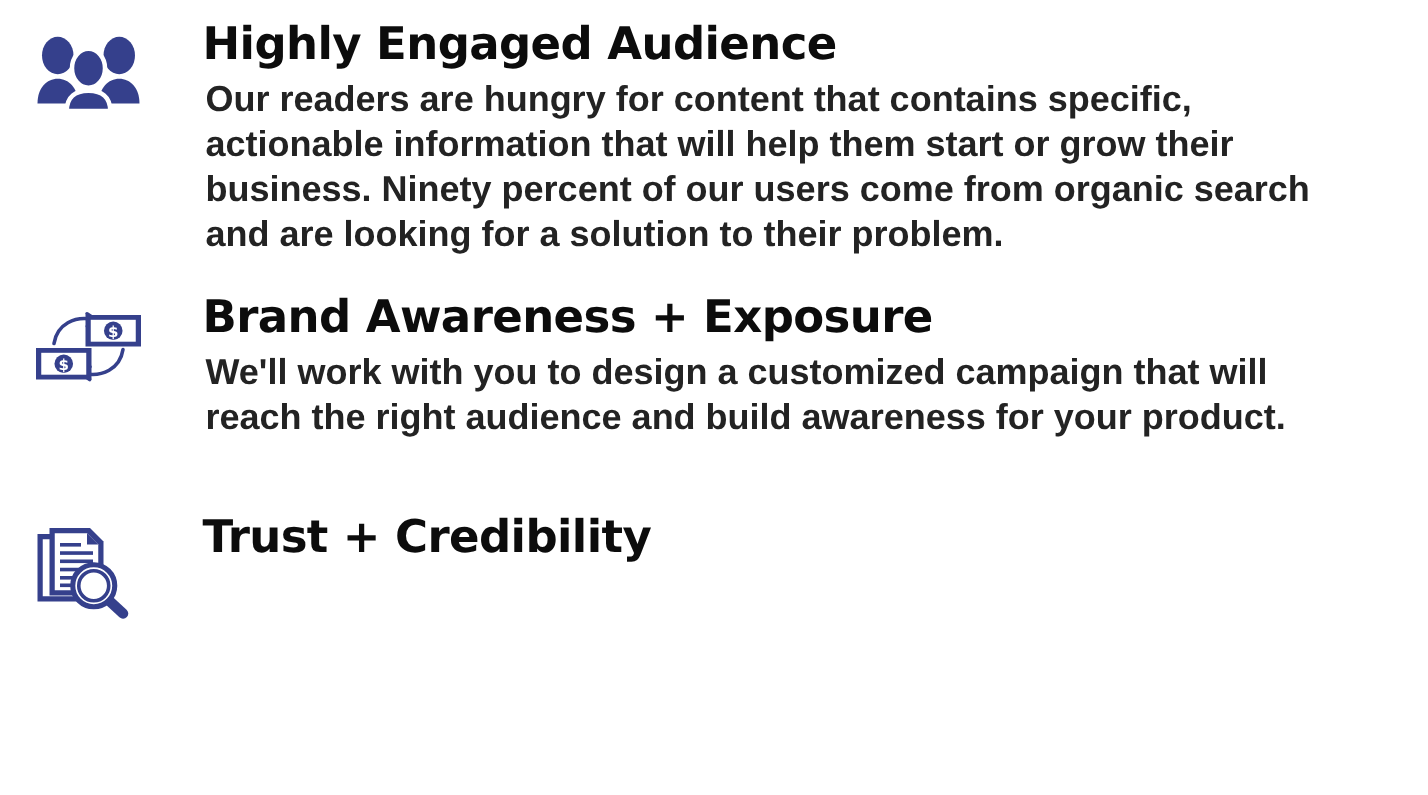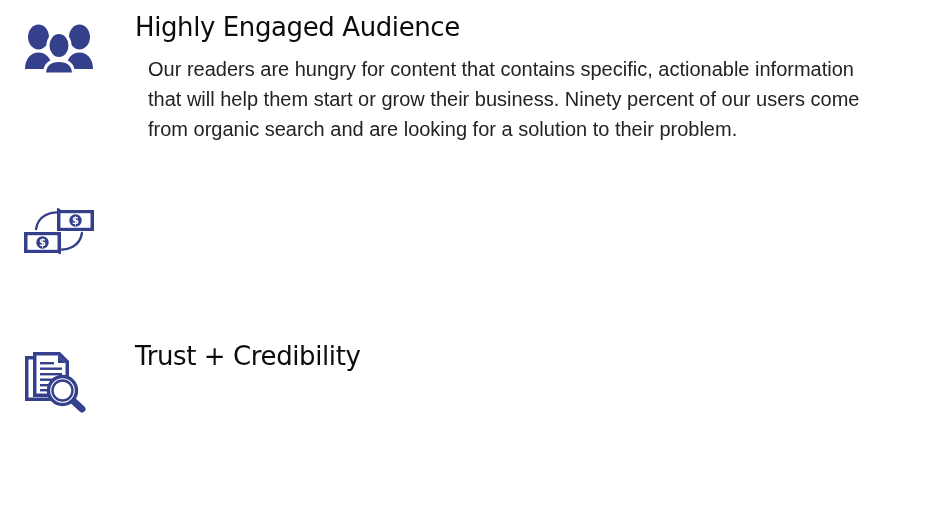--- a/index.html
+++ b/index.html
@@ -46,36 +46,36 @@
   }
   .icon-cell svg { display: block; }
 
   .text-cell {
     flex: 1 1 auto;
     padding-right: 60px;
   }
 
   .feature-title {
     font-family: "DejaVu Sans", sans-serif;
-    font-weight: normal;
-    font-size: 26px;
+    font-weight: bold;
+    font-size: 30px;
     line-height: 1.05;
     letter-spacing: -0.4px;
     color: #0c0c0c;
     margin: 0 0 6px 0;
     white-space: nowrap;
   }
 
   .feature-body {
     font-family: "Liberation Sans", sans-serif;
-    font-weight: normal;
-    font-size: 20px;
+    font-weight: bold;
+    font-size: 24px;
     line-height: 30px;
     color: #232323;
-    margin: 13px;
+    margin: 2px;
     max-width: 760px;
   }
 
   .feature-3 .feature-body { max-width: 730px; }
   .feature-2 .feature-body { max-width: 740px; }
 </style>
 </head>
 <body>
 
 <div class="features">
@@ -117,20 +117,24 @@
           <circle cx="53.5" cy="16.5" r="6.2" fill="#35408C"></circle>
           <text x="53.5" y="20.4" font-family="DejaVu Sans, sans-serif" font-size="10" font-weight="bold" fill="#ffffff" text-anchor="middle">$</text>
 
           <rect x="2" y="28" width="37" height="21" fill="#35408C"></rect>
           <rect x="5.5" y="31.2" width="30" height="14.6" fill="#ffffff"></rect>
           <circle cx="20.5" cy="38.5" r="6.2" fill="#35408C"></circle>
           <text x="20.5" y="42.4" font-family="DejaVu Sans, sans-serif" font-size="10" font-weight="bold" fill="#ffffff" text-anchor="middle">$</text>
         </svg>
       </span>
     </div>
+    <div class="text-cell">
+      <h2 class="feature-title">Brand Awareness + Exposure</h2>
+      <p class="feature-body">We'll work with you to design a customized campaign that will reach the right audience and build awareness for your product.</p>
+    </div>
   </div>
 
   <div class="feature feature-3">
     <div class="icon-cell">
       <span>
         <svg width="66" height="62" viewBox="0 0 66 62" fill="none" xmlns="http://www.w3.org/2000/svg">
 
           <path d="M3 5 H28 L36 13 V50 H3 Z" fill="#35408C"></path>
           <path d="M6.5 8.5 H26 L32.5 15 V46.5 H6.5 Z" fill="#ffffff"></path>
 

